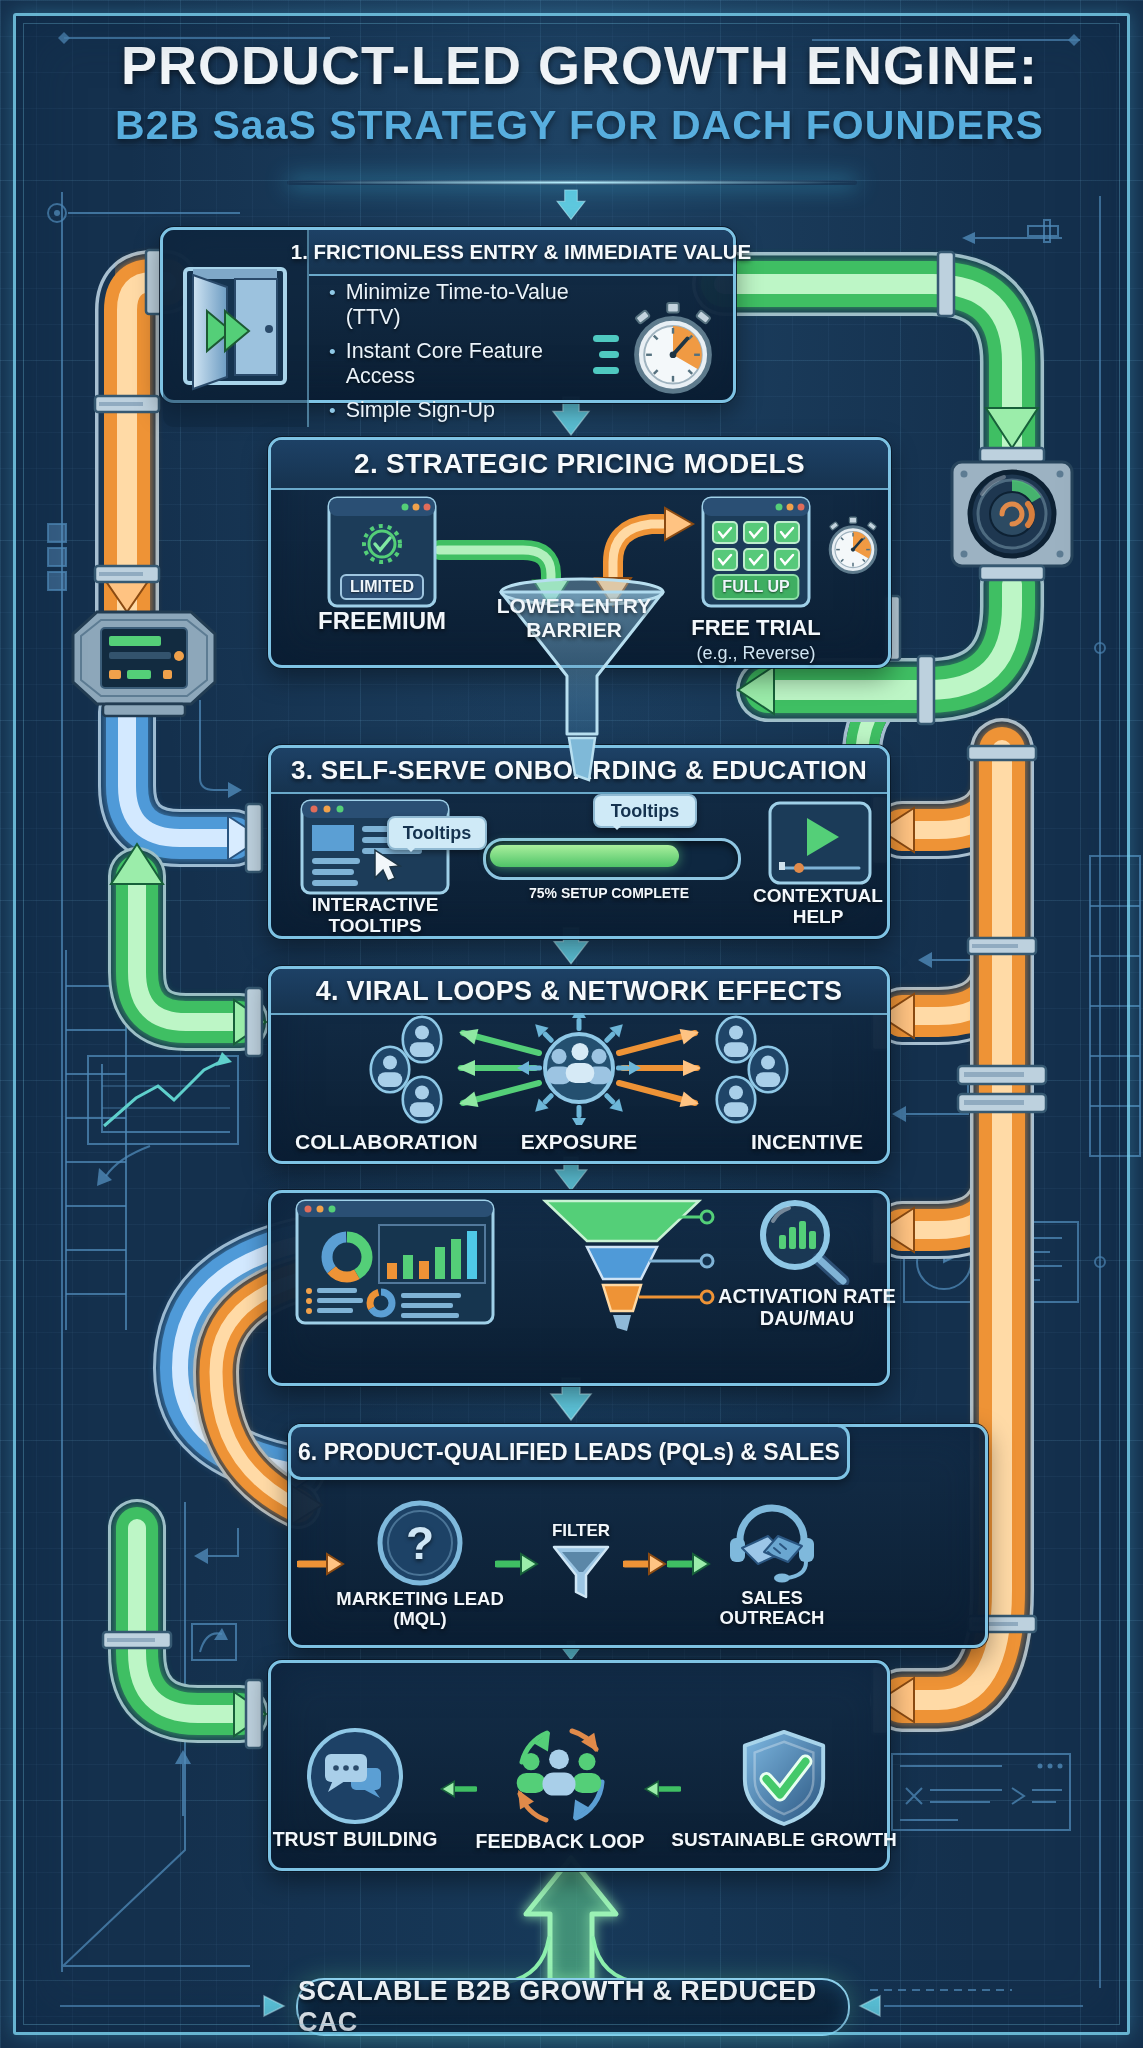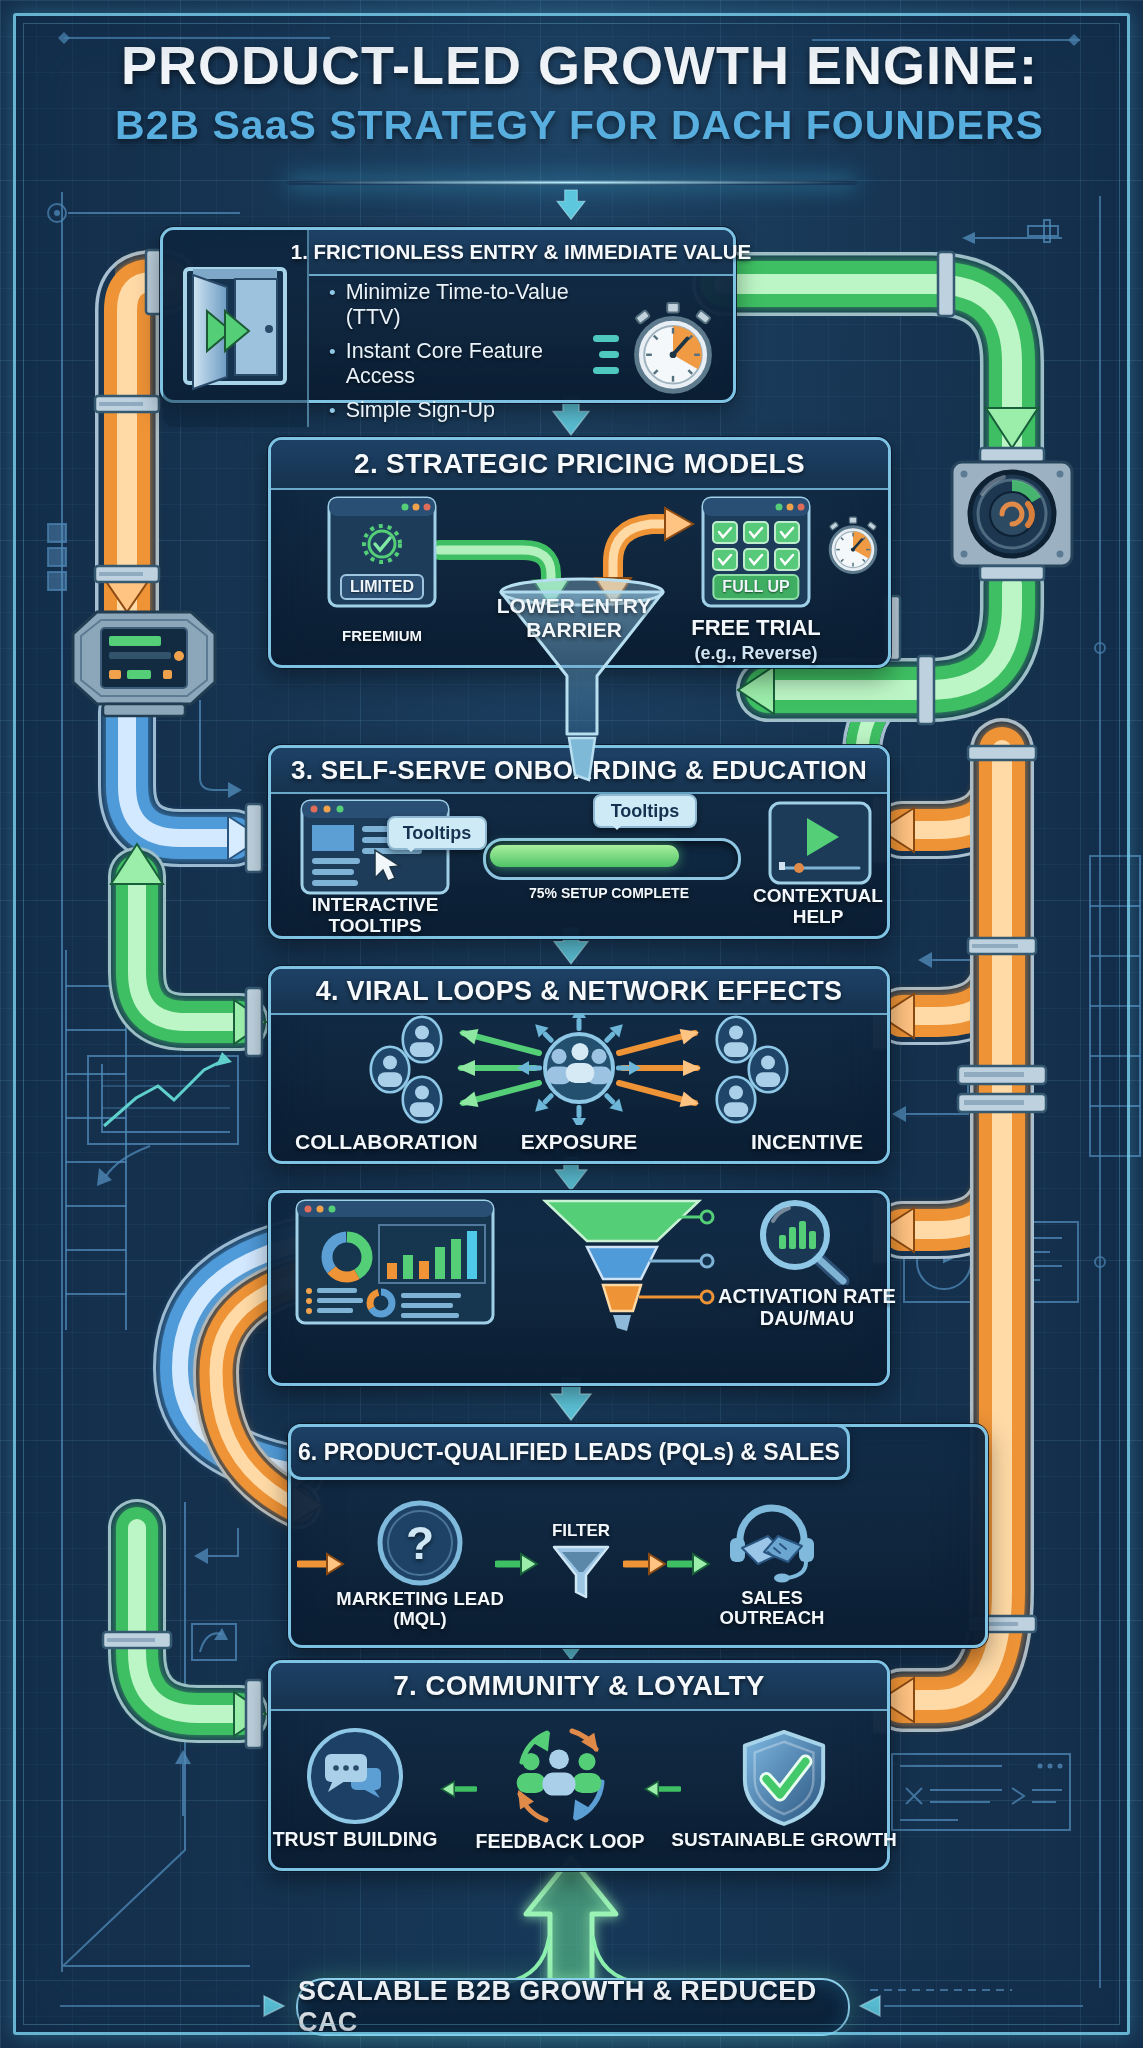--- a/index.html
+++ b/index.html
@@ -50,23 +50,23 @@
   .s2{left:268px;top:437px;width:617px;height:225px;z-index:3;}
   .s2 .hdr{height:48px;font-size:28px;}
   .cnt2{position:relative;height:177px;}
   .winwrap{position:absolute;}
   .fw{left:56px;top:6px;width:110px;height:112px;}
   .tw{left:430px;top:6px;width:110px;height:112px;}
   .badge{position:absolute;left:50%;transform:translateX(-50%);bottom:8px;display:flex;align-items:center;justify-content:center;
     font-weight:bold;font-size:16px;color:#eef6fb;border-radius:6px;text-shadow:0 1px 2px rgba(0,0,0,.6);padding:2px 8px;white-space:nowrap;}
   .badge-lim{background:#2c4f74;border:2px solid #9fc6e0;}
   .badge-full{background:#3fae62;border:2px solid #8fe0a8;}
-  .fwl{left:34px;top:138px;width:154px;font-size:15px;}
+  .fwl{left:34px;top:118px;width:154px;font-size:24px;}
   .twl{left:400px;top:126px;width:170px;font-size:22px;}
-  .twl .note{display:block;font-weight:bold;font-size:18px;color:#cfe4f2;margin-top:2px;}
+  .twl .note{display:block;font-weight:normal;font-size:18px;color:#cfe4f2;margin-top:2px;}
   .sw2{position:absolute;left:552px;top:26px;width:60px;height:60px;}
   .funnel2{position:absolute;left:228px;top:86px;width:170px;height:224px;overflow:visible;}
   .funlbl{left:194px;top:104px;width:218px;font-size:21px;z-index:4;}
   .arr2{position:absolute;inset:0;pointer-events:none;}
 
   
   .s3{left:268px;top:745px;width:616px;height:188px;}
   .s3 .hdr{height:44px;font-size:26px;}
   .cnt3{position:relative;height:141px;}
   .b3win{position:absolute;left:28px;top:4px;}
@@ -833,21 +833,20 @@
         </svg>
         <div class="nl">
           <span>SALES</span><br>
           <span>OUTREACH</span>
         </div>
       </div>
     </div>
   </section>
 
   <section class="sec s7">
-    <div class="hdr">7. COMMUNITY &amp; LOYALTY</div>
     <div class="cnt7">
       <div class="n7" style="width:152px;">
         <svg width="100" height="100" viewBox="0 0 100 100">
           <circle cx="50" cy="50" r="46" fill="#1d4166" stroke="#8fc8e6" stroke-width="4"></circle>
           <rect x="46" y="42" width="30" height="22" rx="5" fill="#5b9fd4"></rect>
           <path d="M 68 62 L 75 72 L 58 63 Z" fill="#5b9fd4"></path>
           <rect x="20" y="28" width="42" height="28" rx="6" fill="#a9cfe9"></rect>
           <path d="M 28 54 L 23 66 L 40 55 Z" fill="#a9cfe9"></path>
           <circle cx="31" cy="42" r="2.8" fill="#2a4a6a"></circle>
             <circle cx="41" cy="42" r="2.8" fill="#2a4a6a"></circle>

